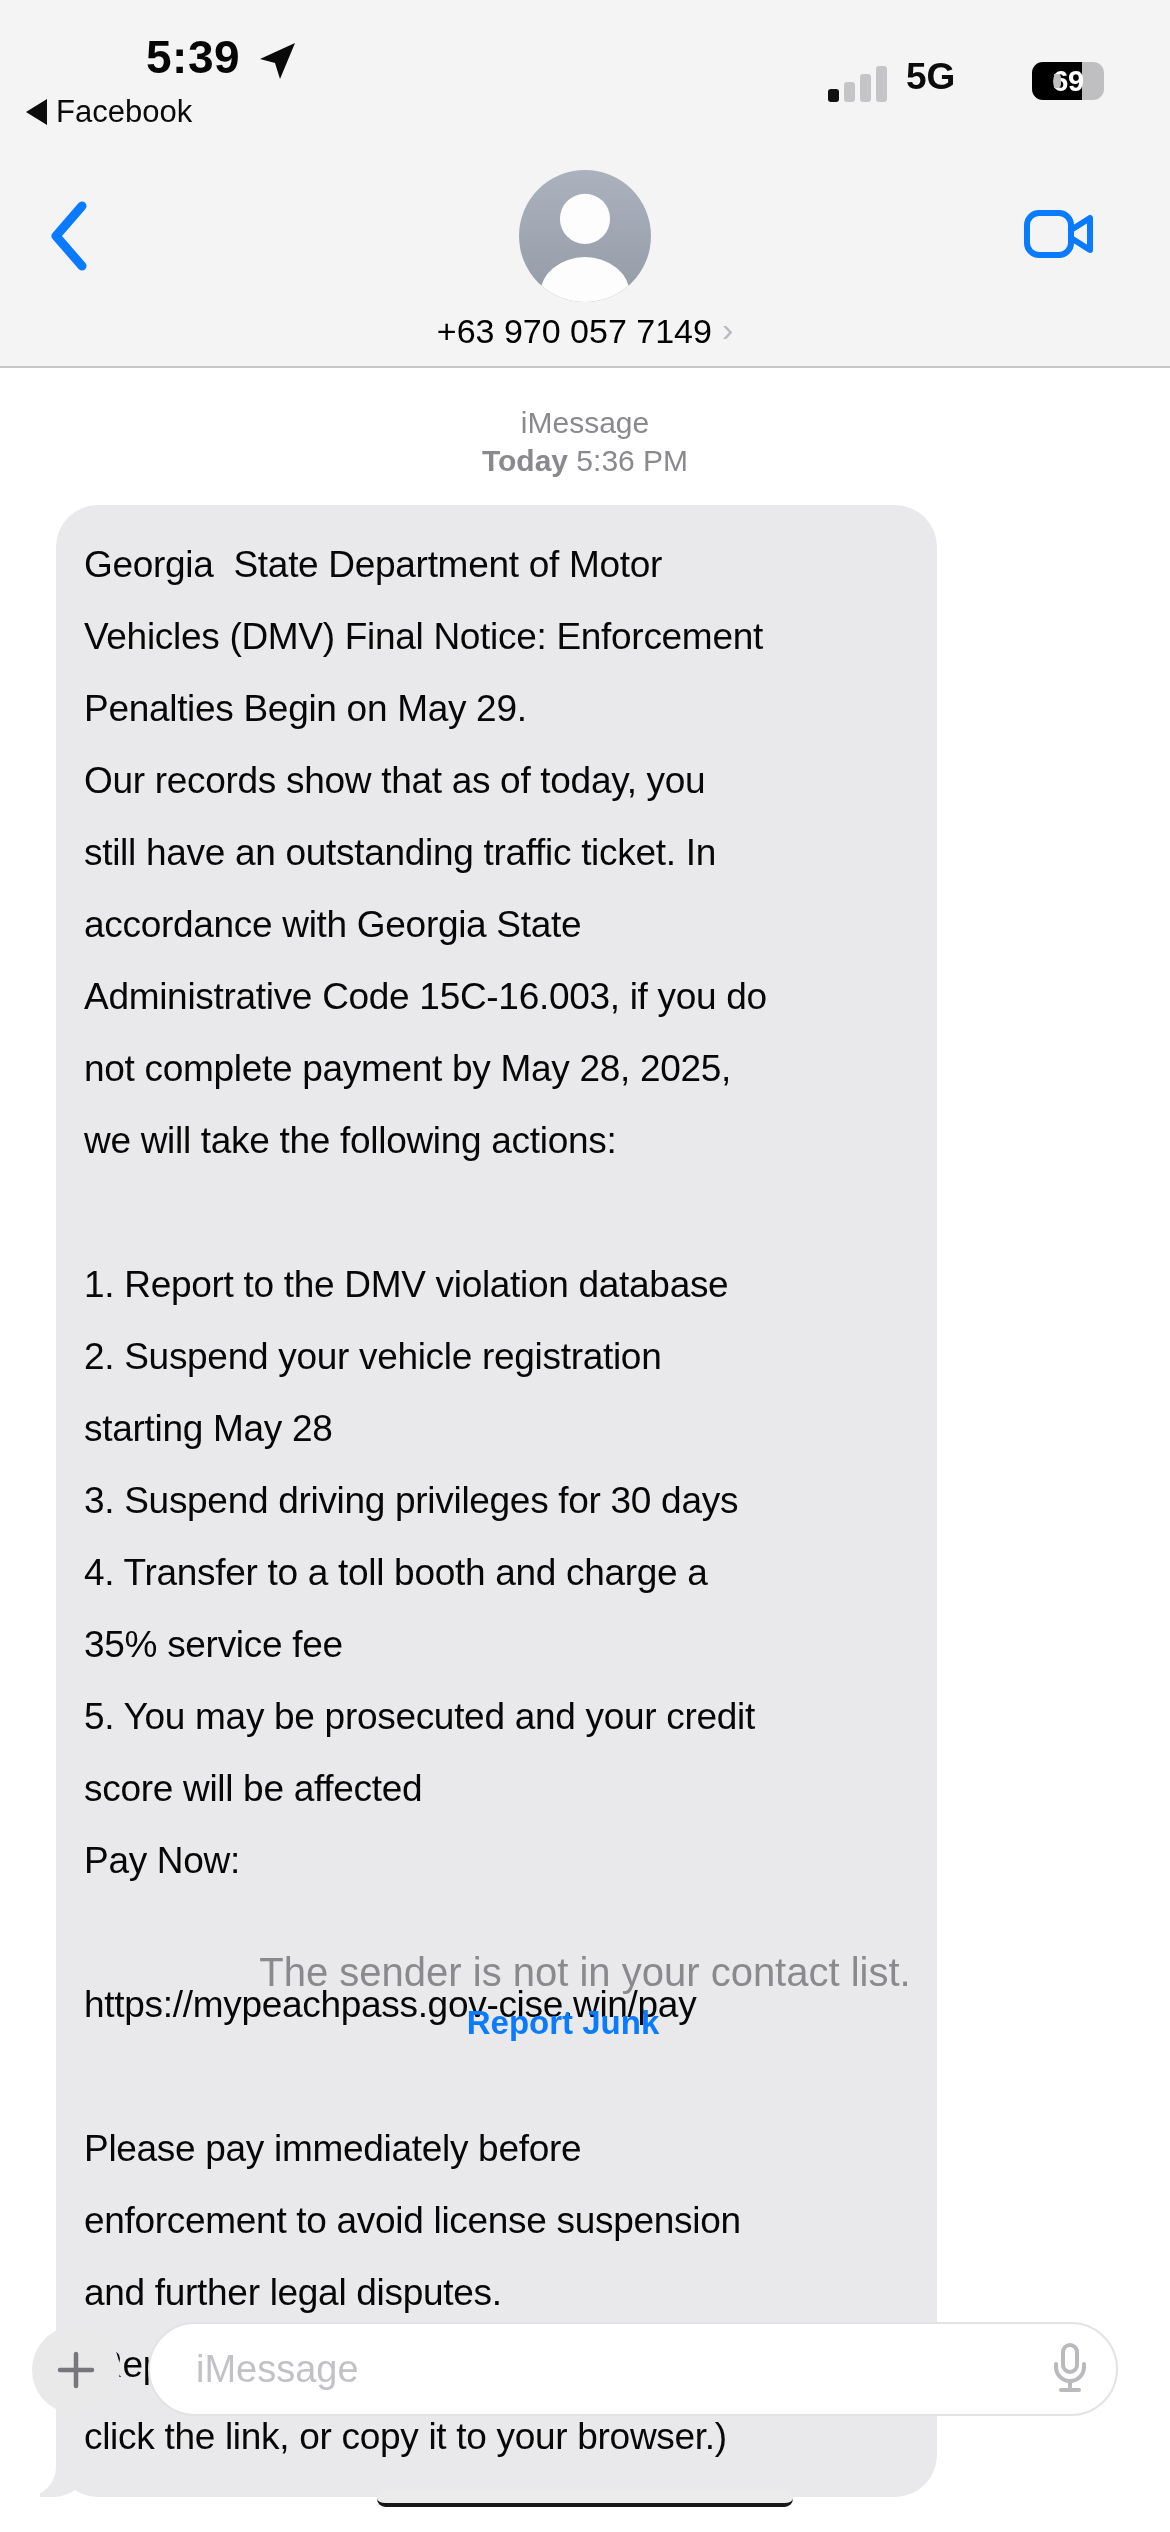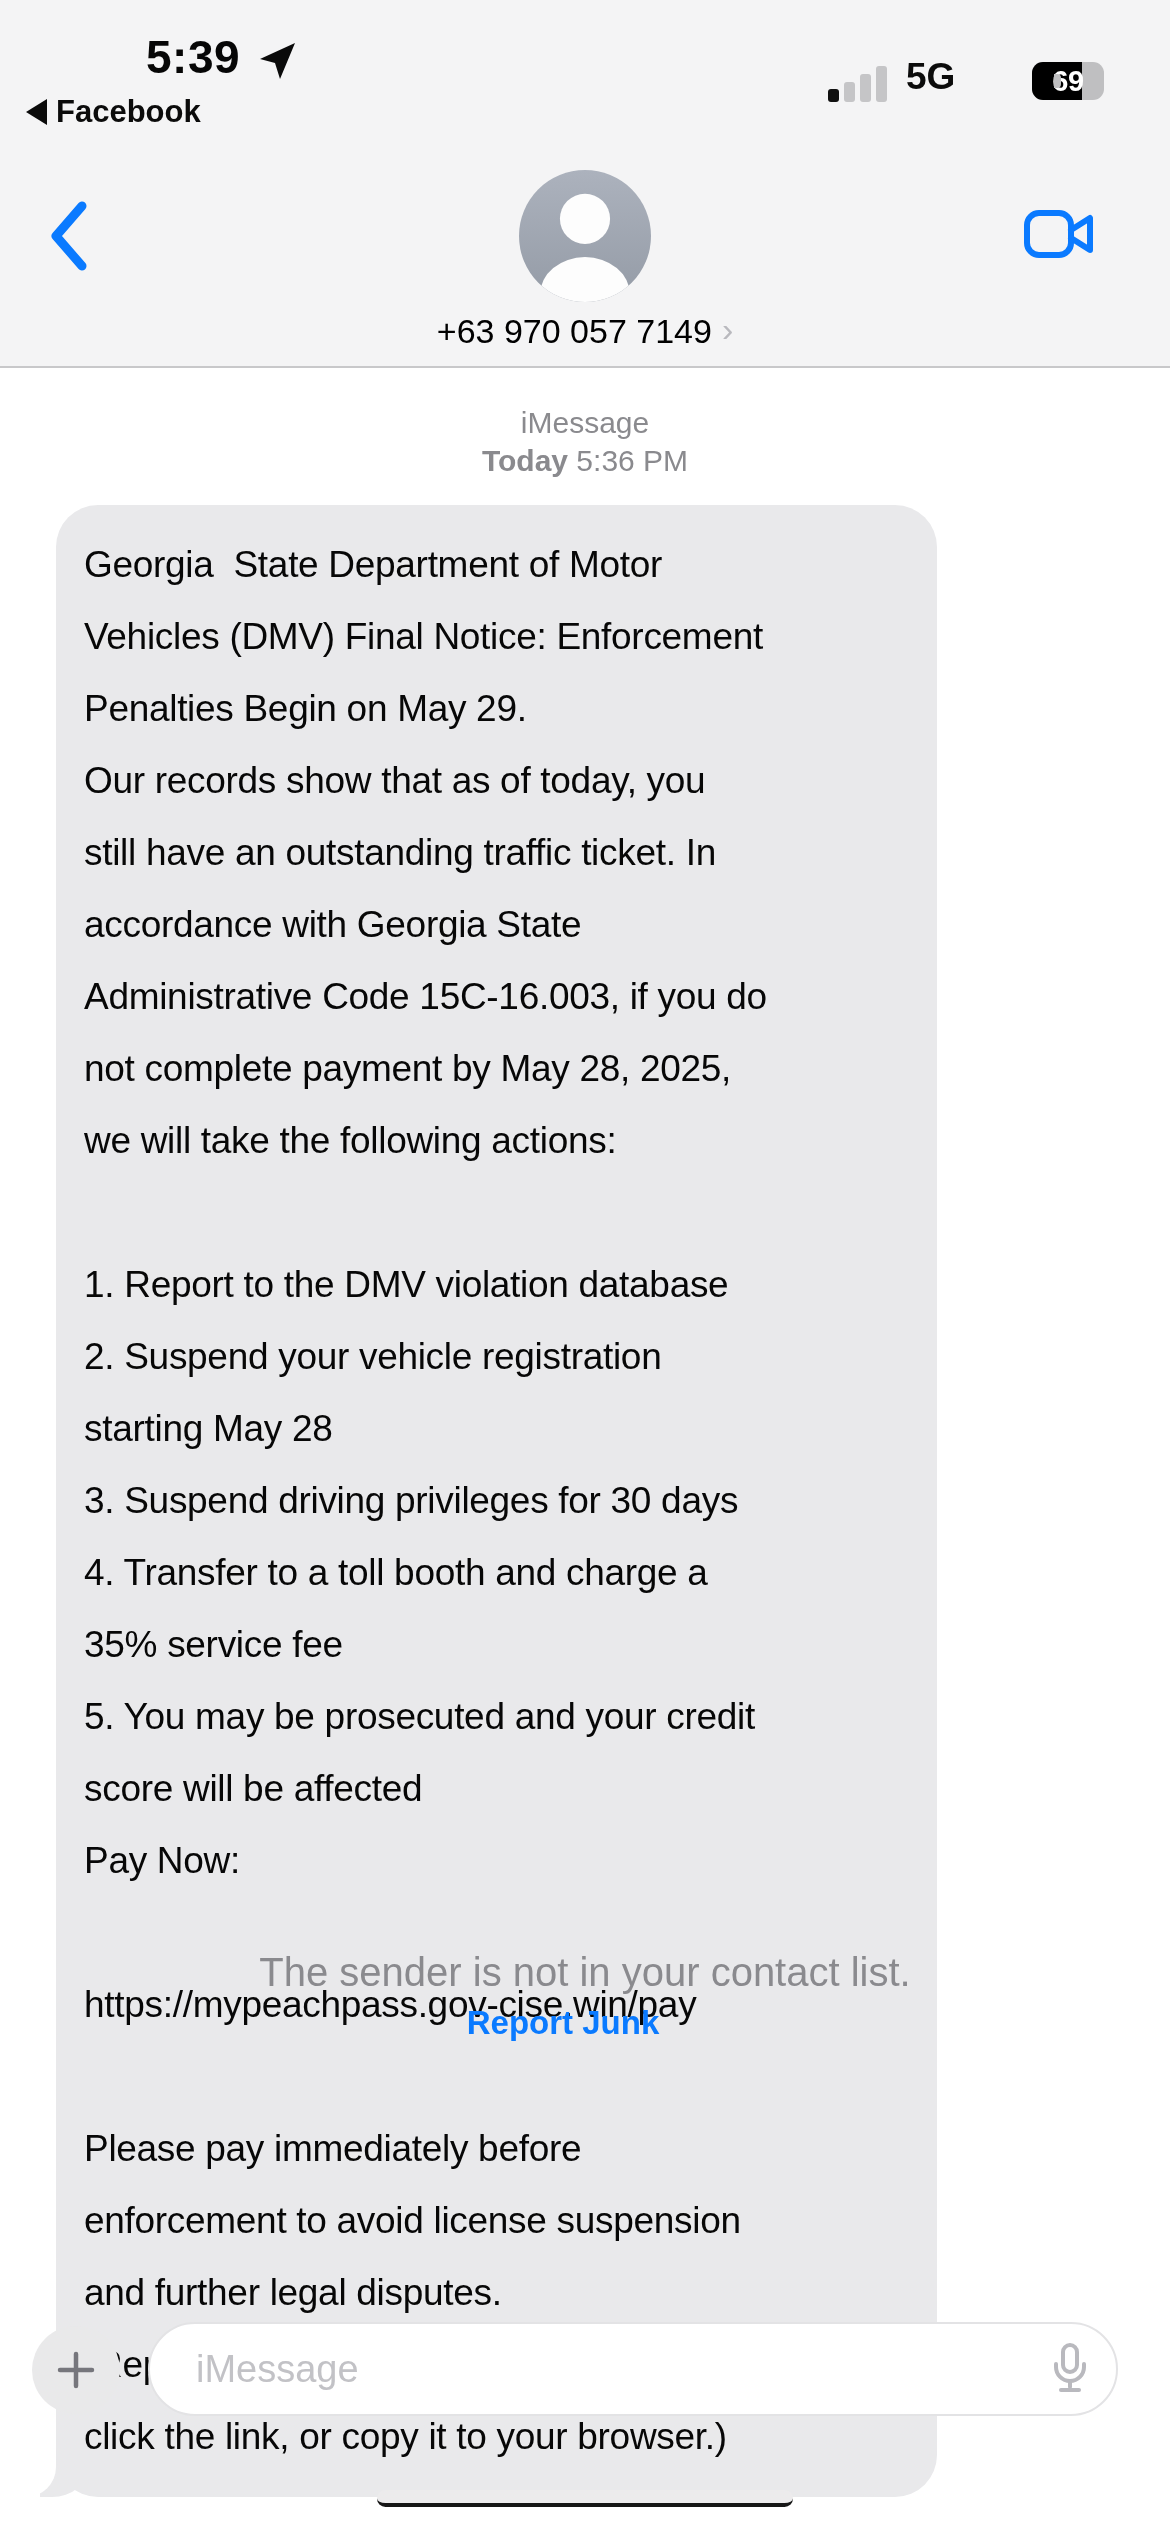--- a/index.html
+++ b/index.html
@@ -13,21 +13,21 @@
     position:absolute;top:0;left:0;width:1170px;height:368px;
     background:#F4F4F5;border-bottom:2px solid #C8C8CA;box-sizing:border-box;
   }
   .time{
     position:absolute;left:146px;top:30px;font-size:46px;font-weight:700;color:#060606;
     letter-spacing:0.5px;
   }
   .loc-arrow{position:absolute;left:256px;top:40px;}
   .app-return{
     position:absolute;left:26px;top:94px;display:flex;align-items:center;gap:9px;
-    font-size:31px;font-weight:700;color:#0B0B0B;
+    font-size:31px;font-weight:400;color:#0B0B0B;
   }
   .signal{position:absolute;left:828px;top:64px;width:62px;height:38px;}
   .signal i{position:absolute;bottom:0;width:11px;border-radius:3px;background:#C5C5C7;display:block;}
   .signal i.b1{left:0;height:13px;background:#101010;}
   .signal i.b2{left:16px;height:20px;}
   .signal i.b3{left:32px;height:28px;}
   .signal i.b4{left:48px;height:36px;}
   .net{position:absolute;left:906px;top:56px;font-size:37px;font-weight:600;color:#0B0B0B;}
   .battery{
     position:absolute;left:1032px;top:62px;width:72px;height:38px;border-radius:11px;

